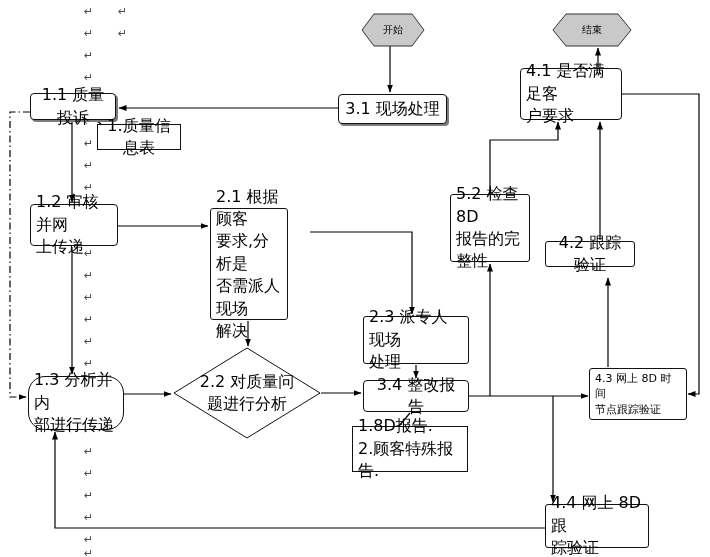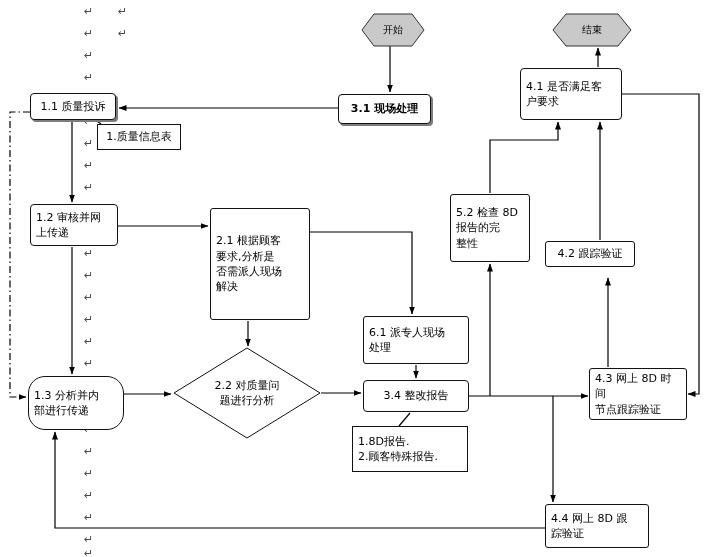--- a/index.html
+++ b/index.html
@@ -9,21 +9,21 @@
   }
   .mark {
     position:absolute; z-index:1; font-size:11px; line-height:1; color:#4a4a4a;
     user-select:none;
   }
   .connectors { position:absolute; left:0; top:0; z-index:2; }
   .node {
     position:absolute; z-index:3; box-sizing:border-box;
     background:#ffffff; border:1px solid #111;
     display:flex; align-items:center; justify-content:center;
-    font-size:11px; line-height:1.4; white-space:pre-line; padding:2px 5px;
+    font-size:16px; line-height:1.4; white-space:pre-line; padding:2px 5px;
     text-align:center;
   }
   .node.left { justify-content:flex-start; text-align:left; }
   .node.plain { background:transparent; border:none; padding:0; }
   .rounded { border-radius:3px; }
   .r-sm { border-radius:4px; }
   .shadow { box-shadow:2px 2px 0 #7d7d7d; }
   .tight { font-size:11px; }
   .term-label { font-size:10px; }
 </style>
@@ -94,37 +94,37 @@
       <path d="M399 426 L410 413"></path>
     </g>
     <polygon points="374,14 412,14 424,30 412,46 374,46 362,30" fill="#c9c9c9" stroke="#333" stroke-width="1"></polygon>
     <polygon points="566,14 618,14 631,30 618,46 566,46 553,30" fill="#c9c9c9" stroke="#333" stroke-width="1"></polygon>
     <polygon points="247,348 320,393 247,438 174,393" fill="#ffffff" stroke="#111" stroke-width="1"></polygon>
   </svg>
 
   <div class="node plain term-label" style="left:362px;top:14px;width:62px;height:32px;">开始</div>
   <div class="node plain term-label" style="left:553px;top:14px;width:78px;height:32px;">结束</div>
 
-  <div class="node r-sm shadow" style="left:338px;top:94px;width:93px;height:30px;font-weight:bold;">3.1 现场处理</div>
+  <div class="node r-sm shadow" style="left:338px;top:94px;width:109px;height:30px;">3.1 现场处理</div>
   <div class="node r-sm shadow" style="left:30px;top:93px;width:86px;height:27px;">1.1 质量投诉</div>
   <div class="node" style="left:97px;top:124px;width:84px;height:26px;">1.质量信息表</div>
 
   <div class="node r-sm left" style="left:30px;top:204px;width:88px;height:42px;">1.2 审核并网
 上传递</div>
-  <div class="node rounded left" style="left:210px;top:208px;width:100px;height:112px;">2.1 根据顾客
+  <div class="node rounded left" style="left:210px;top:208px;width:78px;height:112px;">2.1 根据顾客
 要求,分析是
 否需派人现场
 解决</div>
   <div class="node rounded left" style="left:450px;top:194px;width:80px;height:68px;">5.2 检查 8D
 报告的完
 整性</div>
   <div class="node rounded" style="left:545px;top:241px;width:90px;height:26px;">4.2 跟踪验证</div>
   <div class="node r-sm left" style="left:520px;top:68px;width:102px;height:52px;">4.1 是否满足客
 户要求</div>
-  <div class="node rounded left" style="left:363px;top:316px;width:106px;height:48px;">6.1 派专人现场
+  <div class="node rounded left" style="left:363px;top:316px;width:106px;height:48px;">2.3 派专人现场
 处理</div>
 
   <div class="node plain" style="left:182px;top:366px;width:130px;height:54px;">2.2 对质量问
 题进行分析</div>
 
   <div class="node r-sm left" style="left:28px;top:376px;width:96px;height:54px;border-radius:17px;">1.3 分析并内
 部进行传递</div>
   <div class="node r-sm" style="left:363px;top:380px;width:106px;height:32px;">3.4 整改报告</div>
   <div class="node left" style="left:352px;top:426px;width:116px;height:46px;">1.8D报告.
 2.顾客特殊报告.</div>

